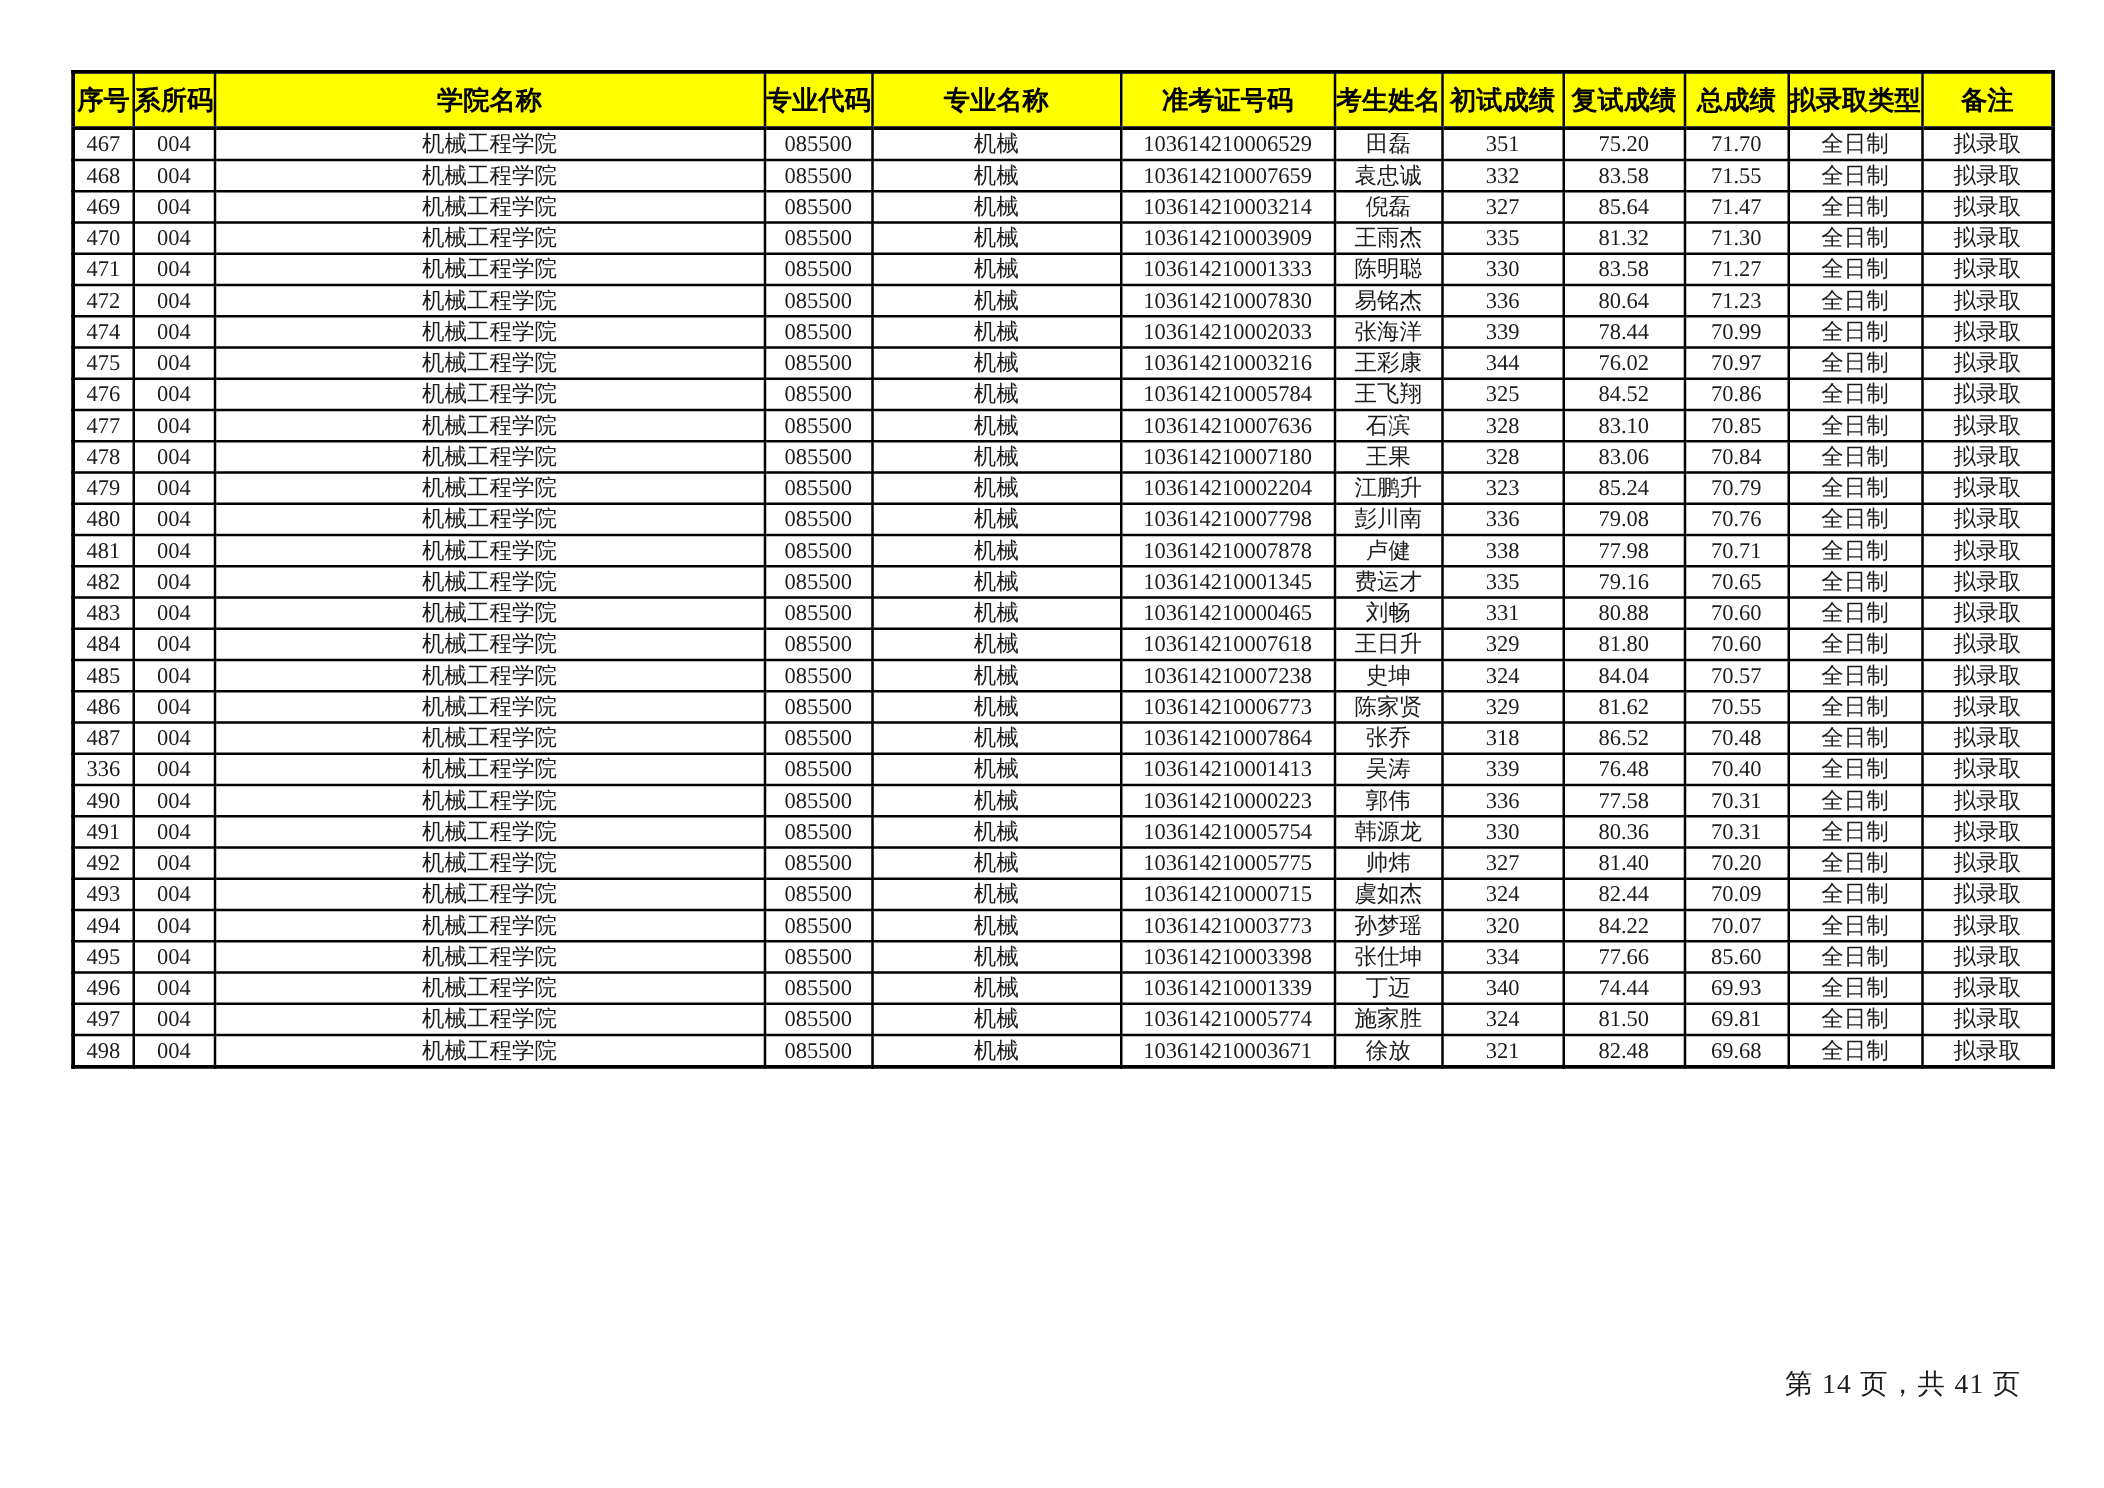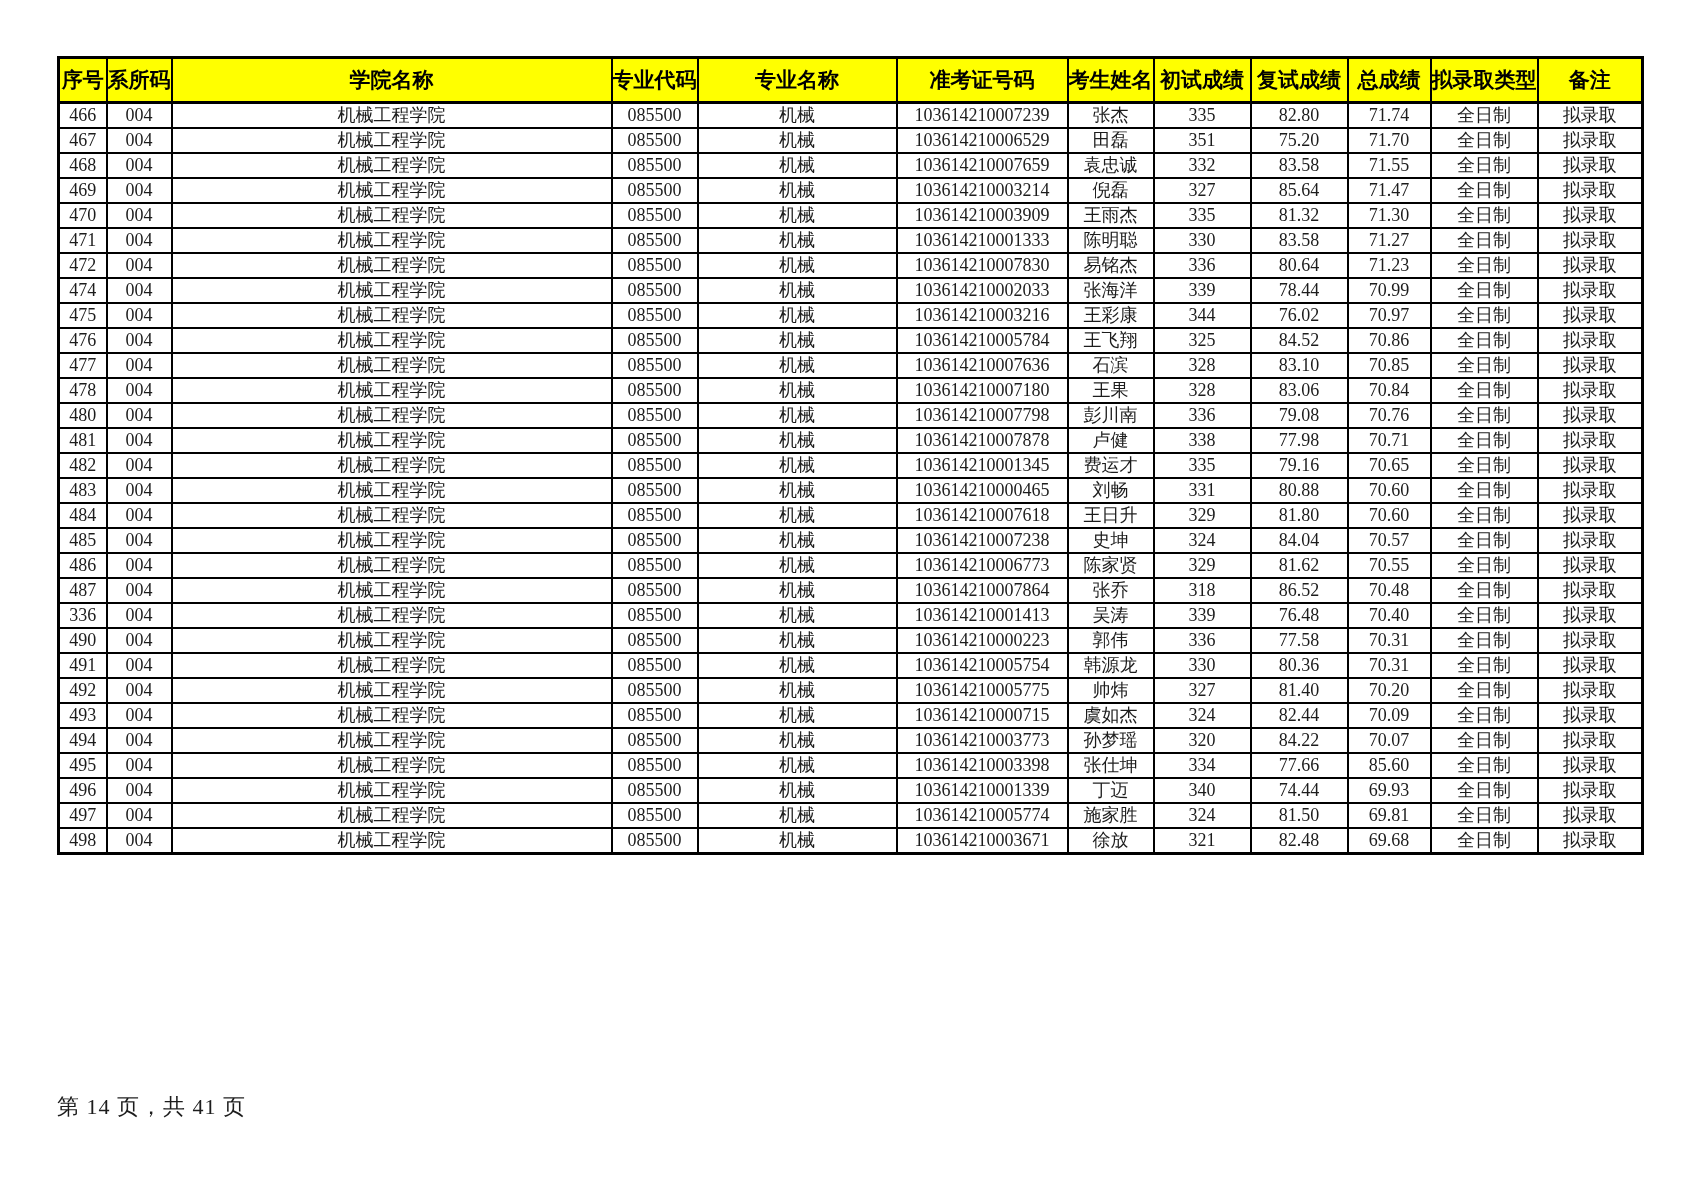--- a/index.html
+++ b/index.html
@@ -38,21 +38,21 @@
     height: 23px;
     font-size: 18px;
     color: #1c1c1c;
     line-height: 23px;
   }
   .footer {
     position: absolute;
     top: 1092px;
     left: 57px;
     width: 1560px;
-    text-align: left;
+    text-align: right;
     font-size: 22px;
     color: #1c1c1c;
     letter-spacing: 1px;
   }
 </style>
 </head>
 <body>
 
 <div class="page">
 
@@ -82,34 +82,20 @@
           <th>考生姓名</th>
           <th>初试成绩</th>
           <th>复试成绩</th>
           <th>总成绩</th>
           <th>拟录取类型</th>
           <th>备注</th>
         </tr>
     </thead>
     <tbody>
         <tr>
-          <td>466</td>
-          <td>004</td>
-          <td>机械工程学院</td>
-          <td>085500</td>
-          <td>机械</td>
-          <td>103614210007239</td>
-          <td>张杰</td>
-          <td>335</td>
-          <td>82.80</td>
-          <td>71.74</td>
-          <td>全日制</td>
-          <td>拟录取</td>
-        </tr>
-        <tr>
           <td>467</td>
           <td>004</td>
           <td>机械工程学院</td>
           <td>085500</td>
           <td>机械</td>
           <td>103614210006529</td>
           <td>田磊</td>
           <td>351</td>
           <td>75.20</td>
           <td>71.70</td>
@@ -246,20 +232,34 @@
           <td>478</td>
           <td>004</td>
           <td>机械工程学院</td>
           <td>085500</td>
           <td>机械</td>
           <td>103614210007180</td>
           <td>王果</td>
           <td>328</td>
           <td>83.06</td>
           <td>70.84</td>
+          <td>全日制</td>
+          <td>拟录取</td>
+        </tr>
+        <tr>
+          <td>479</td>
+          <td>004</td>
+          <td>机械工程学院</td>
+          <td>085500</td>
+          <td>机械</td>
+          <td>103614210002204</td>
+          <td>江鹏升</td>
+          <td>323</td>
+          <td>85.24</td>
+          <td>70.79</td>
           <td>全日制</td>
           <td>拟录取</td>
         </tr>
         <tr>
           <td>480</td>
           <td>004</td>
           <td>机械工程学院</td>
           <td>085500</td>
           <td>机械</td>
           <td>103614210007798</td>

